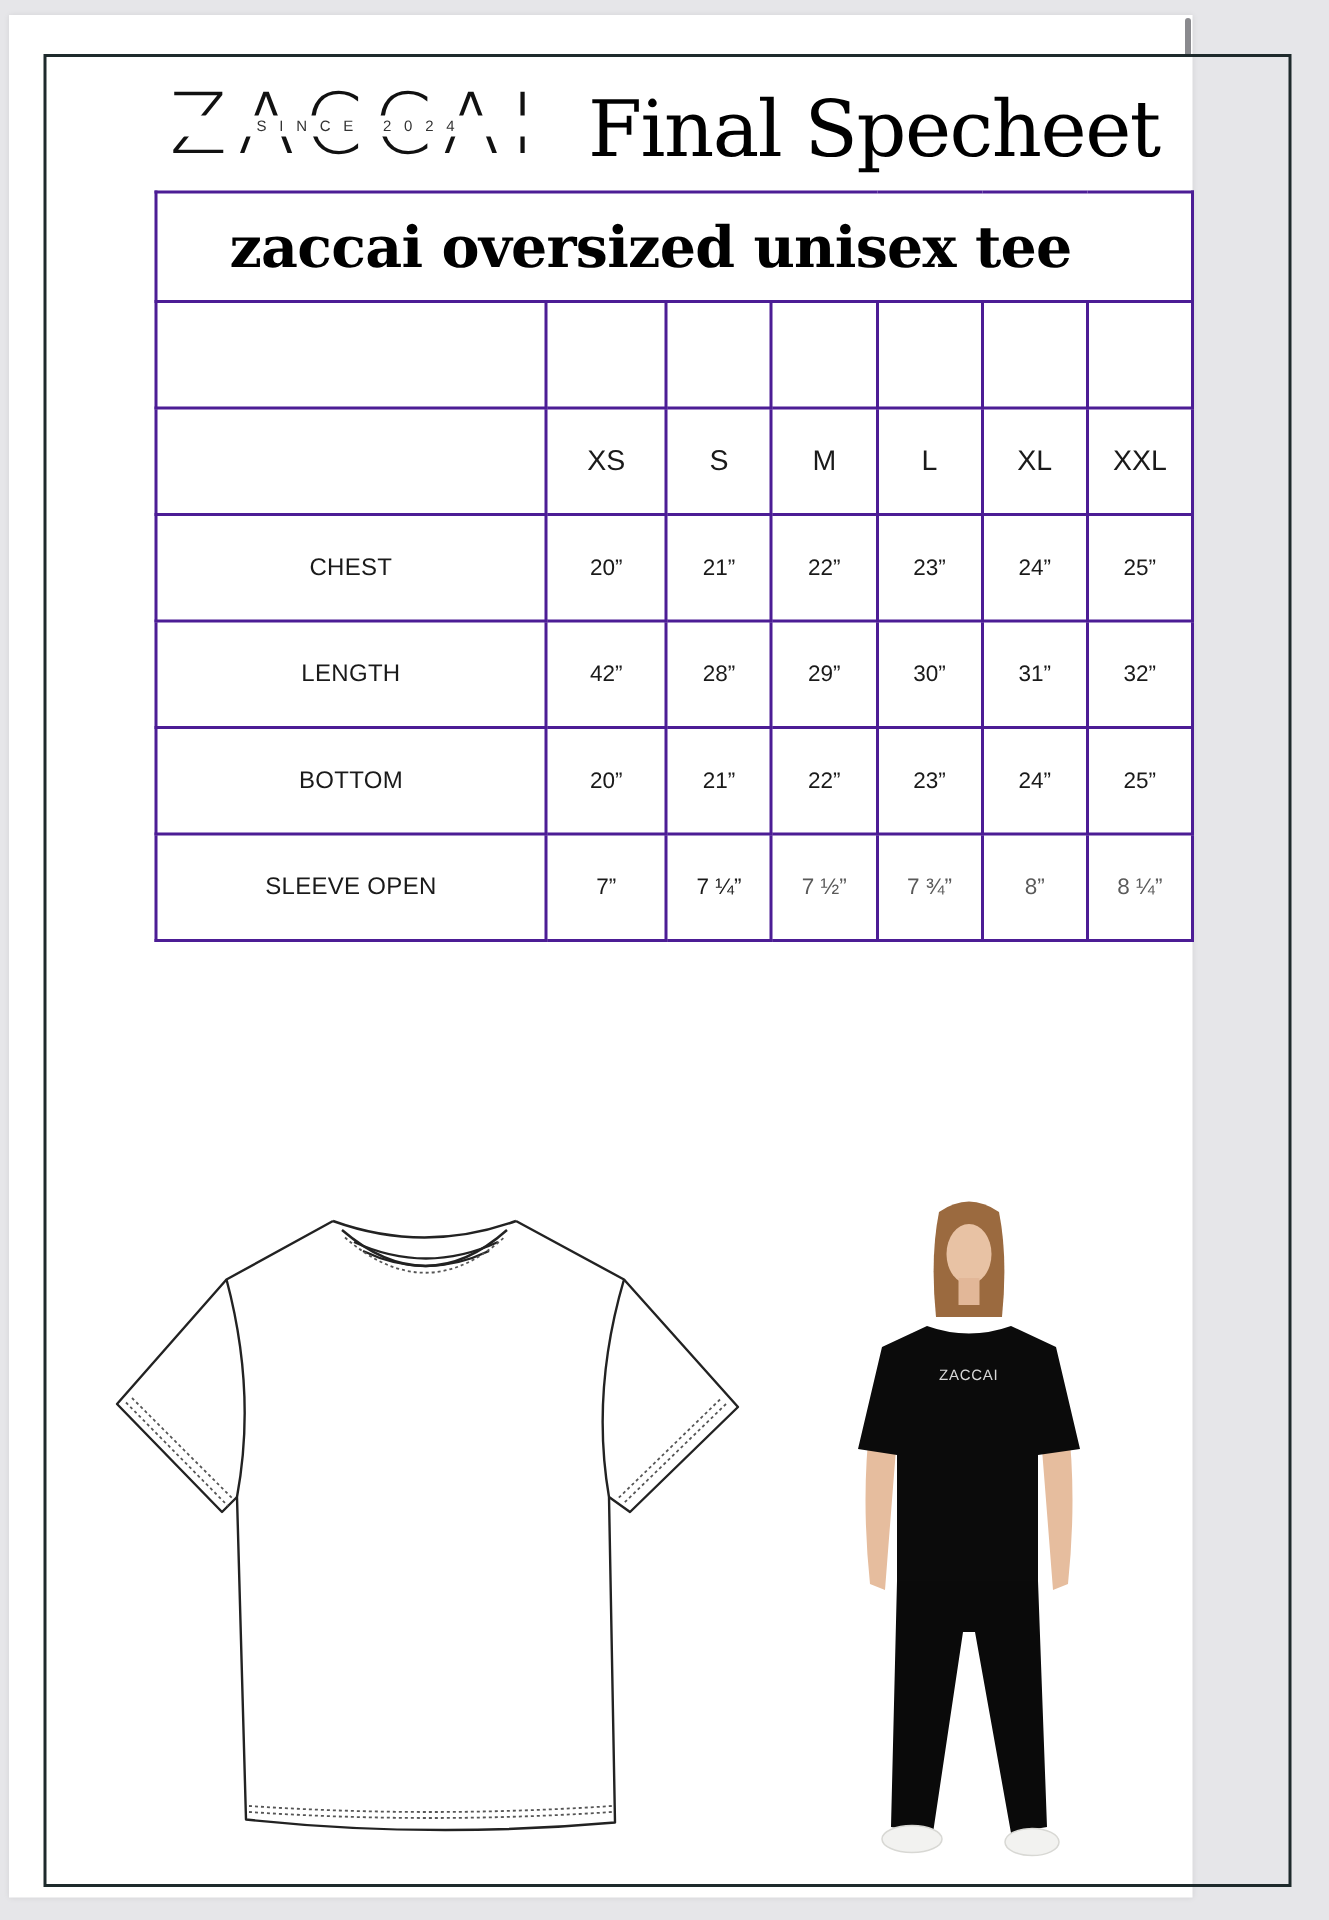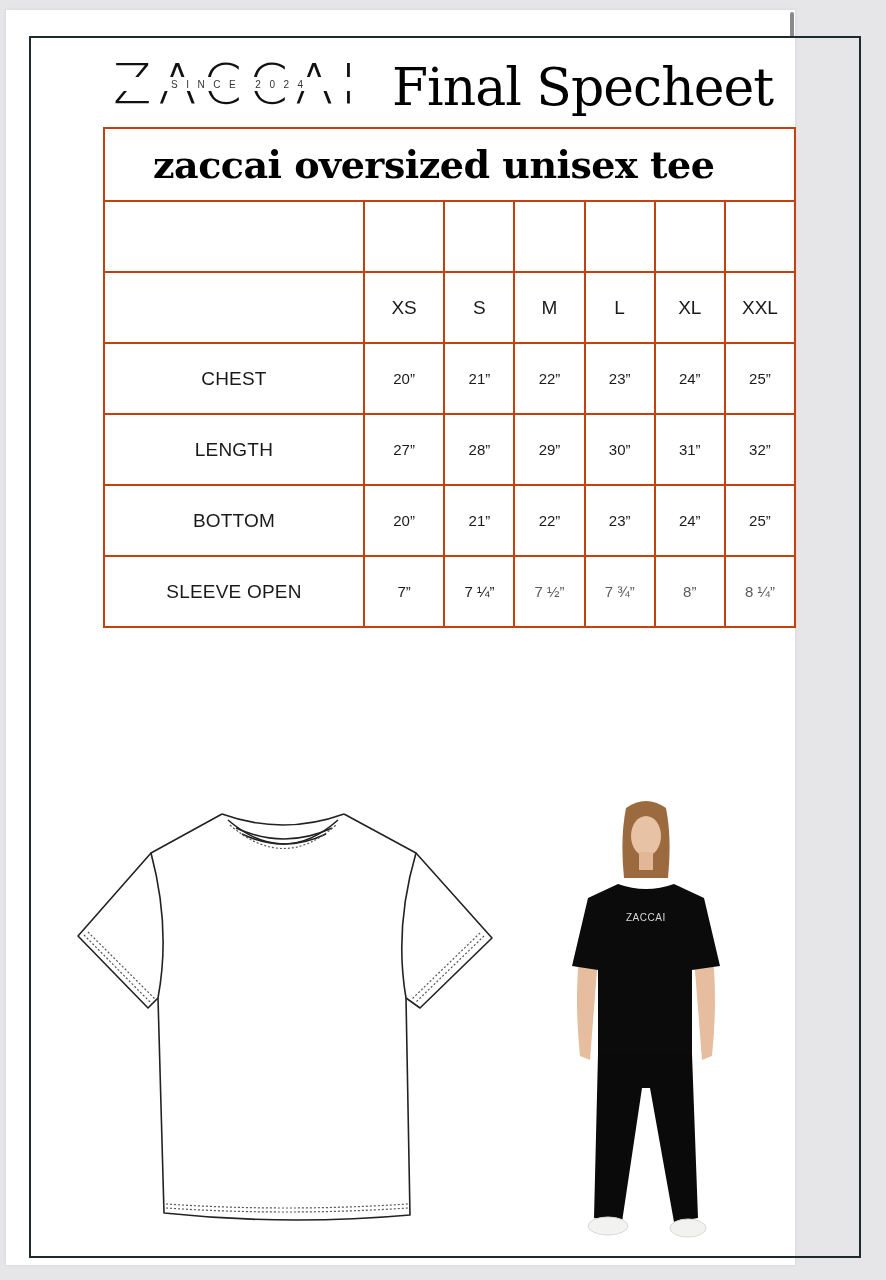--- a/index.html
+++ b/index.html
@@ -50,36 +50,36 @@
     font-weight: normal; font-size: 52px; line-height: 70px;
     color: #000; letter-spacing: -1px;
   }
   
   .spec-table {
     position: absolute; left: 103px; top: 127px;
     border-collapse: collapse;
     width: 693px;
   }
   .spec-table td {
-    border: 2px solid #c2410c;
+    border: 2px solid #4c1d95;
     text-align: center; vertical-align: middle;
     font-size: 15px; color: #1a1a1a;
     height: 69px; padding: 0;
   }
   .spec-table td.caption-cell {
     height: 71px; text-align: left; padding-left: 48px;
     font-family: "DejaVu Serif", serif; font-weight: bold;
     font-size: 38px; letter-spacing: -0.5px; color: #000;
   }
   .col-label { width: 252px; }
   .col-xs { width: 78px; }
   .col-s { width: 68px; }
   .col-m, .col-l, .col-xl, .col-xxl { width: 68px; }
   .spec-table td.size-head { font-size: 19px; }
-  .spec-table td.row-label { font-size: 19px; letter-spacing: 0.2px; }
+  .spec-table td.row-label { font-size: 16px; letter-spacing: 0.2px; }
   .faded td.val-cell:nth-child(n+4) { color: #5a5a5a; }
 
   
   .tee-drawing {
     position: absolute; left: 76px; top: 808px; width: 420px; height: 418px;
   }
   
   .model {
     position: absolute; left: 568px; top: 798px; width: 156px; height: 448px;
   }
@@ -135,21 +135,21 @@
       <td class="row-label">CHEST</td>
       <td class="val-cell">20”</td>
       <td class="val-cell">21”</td>
       <td class="val-cell">22”</td>
       <td class="val-cell">23”</td>
       <td class="val-cell">24”</td>
       <td class="val-cell">25”</td>
     </tr>
     <tr>
       <td class="row-label">LENGTH</td>
-      <td class="val-cell">27”</td>
+      <td class="val-cell">42”</td>
       <td class="val-cell">28”</td>
       <td class="val-cell">29”</td>
       <td class="val-cell">30”</td>
       <td class="val-cell">31”</td>
       <td class="val-cell">32”</td>
     </tr>
     <tr>
       <td class="row-label">BOTTOM</td>
       <td class="val-cell">20”</td>
       <td class="val-cell">21”</td>

